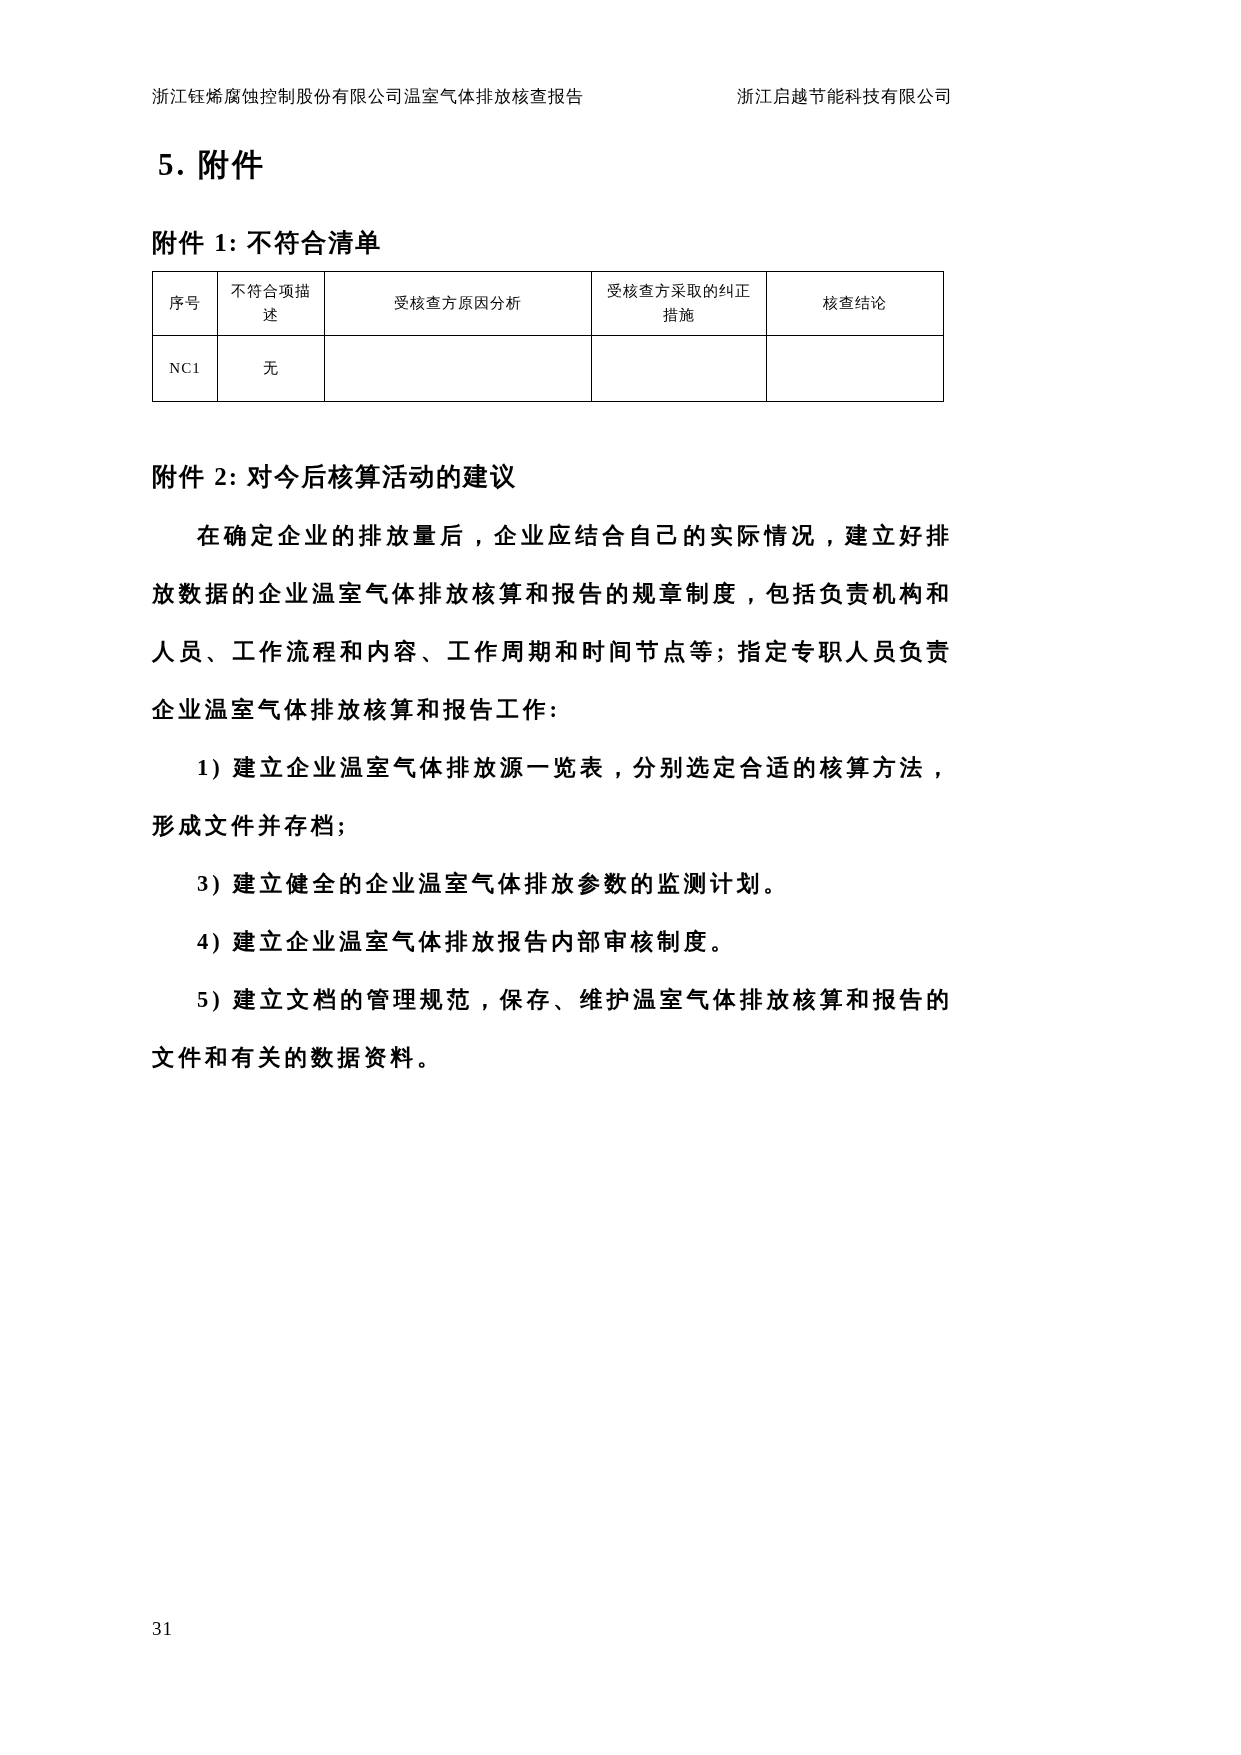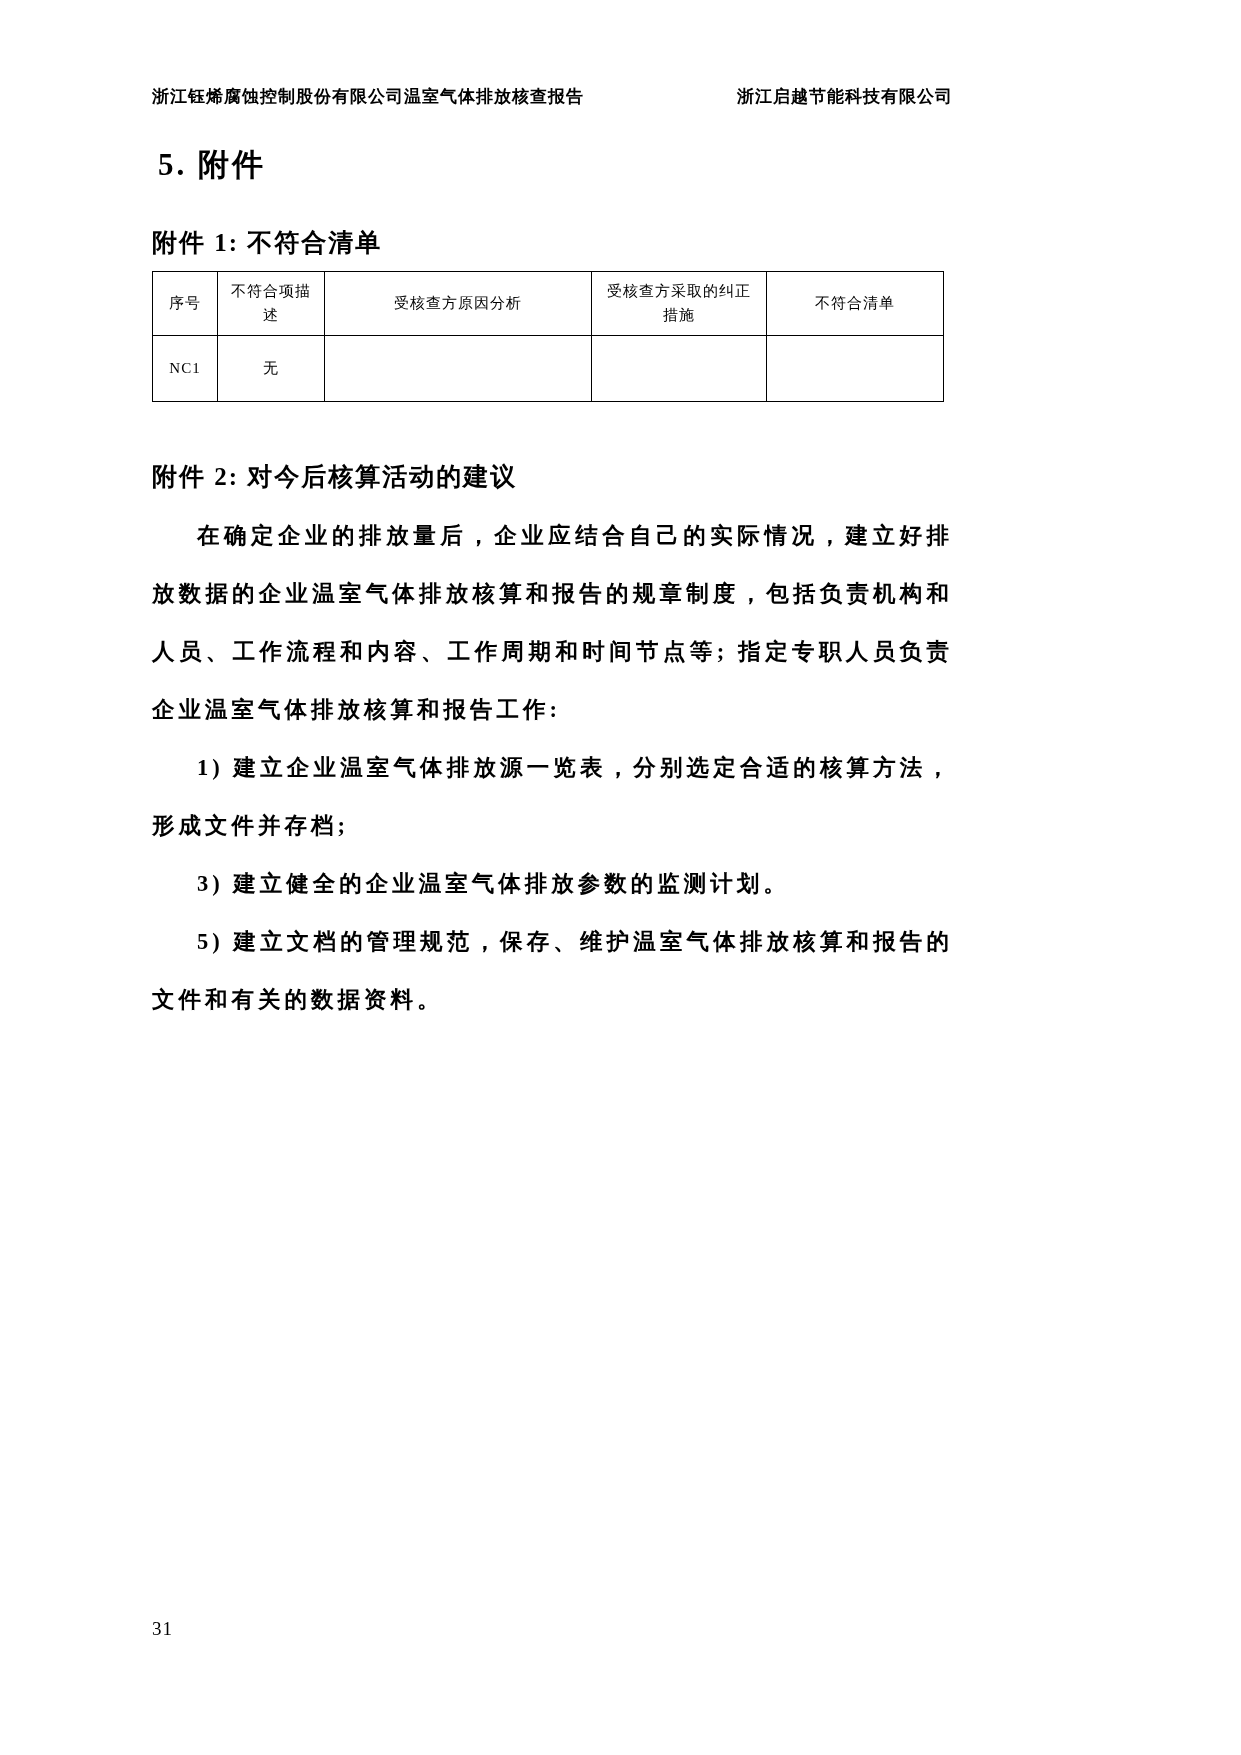--- a/index.html
+++ b/index.html
@@ -12,21 +12,21 @@
     overflow: hidden;
   }
   .page { position: absolute; inset: 0; }
 
   .page-header {
     display: flex;
     justify-content: space-between;
     align-items: baseline;
     margin: 85px 288px 0 152px;
     font-size: 17px;
-    font-weight: bold;
+    font-weight: normal;
     letter-spacing: 1px;
     white-space: nowrap;
   }
 
   .content { margin: 0 288px 0 152px; }
 
   .section-title {
     font-size: 31px;
     font-weight: bold;
     margin: 36px 0 0 6px;
@@ -109,40 +109,41 @@
           <col class="c-ana">
           <col class="c-act">
           <col class="c-con">
       </colgroup>
       <thead>
         <tr>
           <th>序号</th>
           <th>不符合项描述</th>
           <th>受核查方原因分析</th>
           <th>受核查方采取的纠正措施</th>
-          <th>不符合清单</th>
+          <th>核查结论</th>
         </tr>
       </thead>
       <tbody>
         <tr>
           <td>NC1</td>
           <td>无</td>
           <td></td>
           <td></td>
           <td></td>
         </tr>
       </tbody>
     </table>
 
     <div class="att-title att2-title">附件 2:  对今后核算活动的建议</div>
 
     <div class="body-text">
       <p>在确定企业的排放量后，企业应结合自己的实际情况，建立好排放数据的企业温室气体排放核算和报告的规章制度，包括负责机构和人员、工作流程和内容、工作周期和时间节点等; 指定专职人员负责企业温室气体排放核算和报告工作:</p>
       <p>1) 建立企业温室气体排放源一览表，分别选定合适的核算方法，形成文件并存档;</p>
       <p>3) 建立健全的企业温室气体排放参数的监测计划。</p>
+      <p>4) 建立企业温室气体排放报告内部审核制度。</p>
       <p>5) 建立文档的管理规范，保存、维护温室气体排放核算和报告的文件和有关的数据资料。</p>
     </div>
 
   </div>
 
   <div class="page-footer">31</div>
 
 </div>
 
 </body></html>

